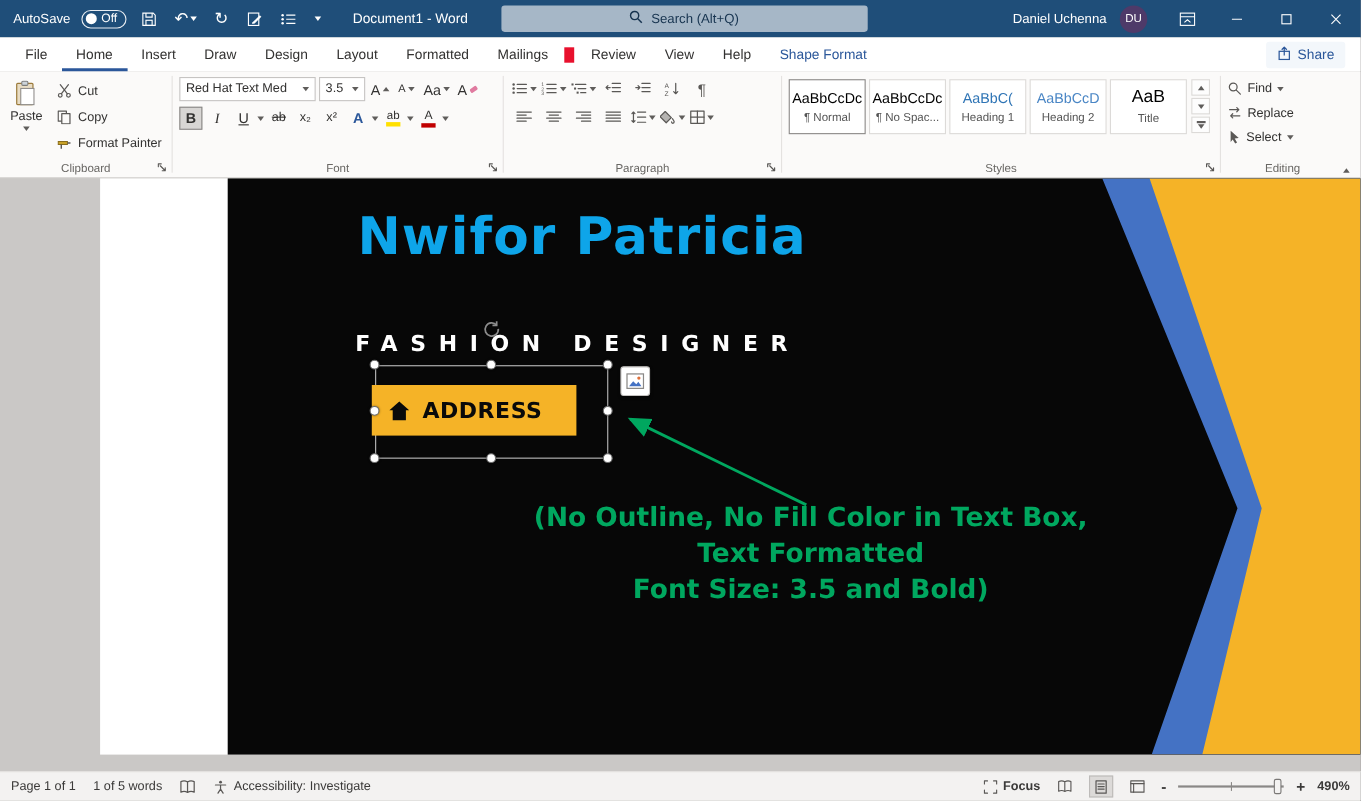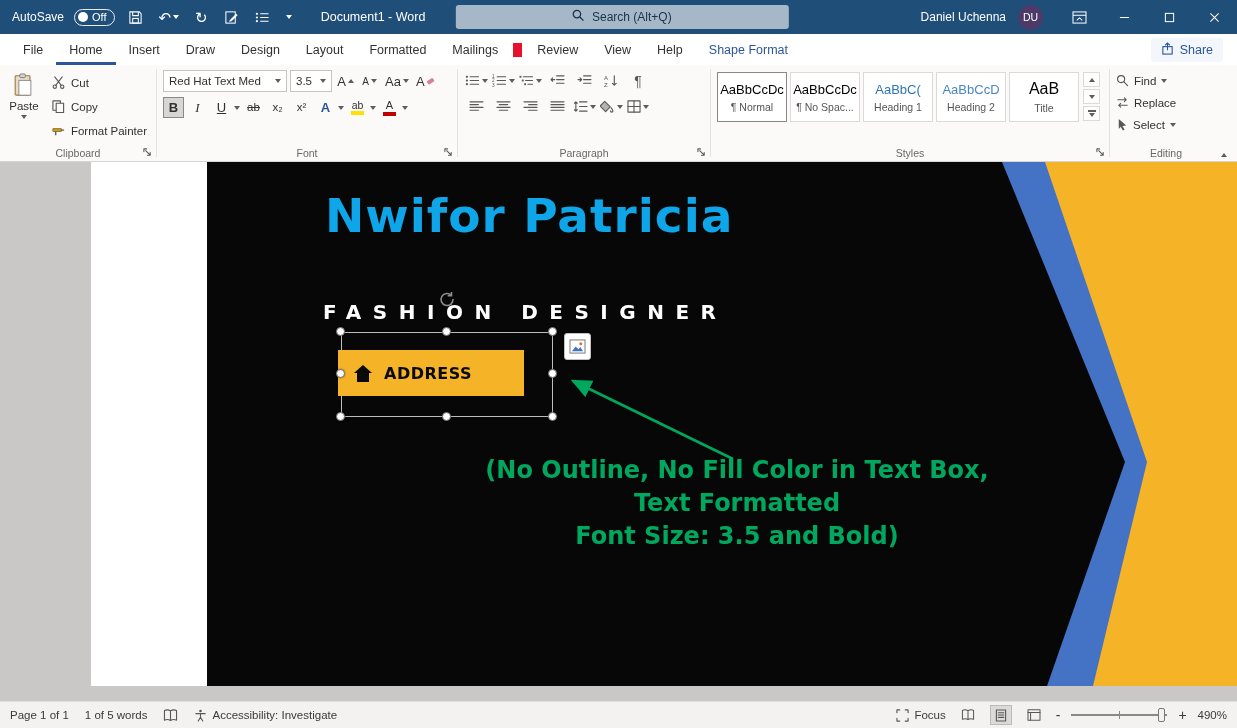--- a/index.html
+++ b/index.html
@@ -89,28 +89,28 @@
   .docarea { position:absolute; top:162px; left:0; right:0; bottom:27px; background:#cac8c6; overflow:hidden; }
   .page { position:absolute; left:91px; top:0; width:1146px; height:524px; background:#fff; }
   .design { position:absolute; left:116px; top:0; width:1030px; height:524px; background:#070707; overflow:hidden; }
   .bg-svg, .fg-svg { position:absolute; inset:0; pointer-events:none; }
   .card-name { position:absolute; left:118px; top:26px; font-family:"DejaVu Sans",sans-serif; font-weight:800; font-size:47px; color:#0ea5e9; letter-spacing:1px; white-space:nowrap; }
   .card-role { position:absolute; left:116px; top:102px; font-family:"DejaVu Sans",sans-serif; font-weight:700; font-size:20px; color:#fff; letter-spacing:11.5px; white-space:nowrap;margin-top:36px; }
   .sel-rect { position:absolute; left:134px; top:170px; width:212px; height:85px; border:1px solid #bdbdbd; }
   .handle { position:absolute; width:9px; height:9px; border-radius:50%; background:#fff; border:1px solid #6e6e6e; box-shadow:0 0 2px rgba(0,0,0,.45); }
   .rotate-wrap { position:absolute; left:231px; top:128px; width:18px; height:18px; }
   .addr-box { position:absolute; left:131px; top:188px; width:186px; height:46px; background:#F5B327; display:flex; align-items:center; padding-left:15px; gap:11px; }
-  .addr-text { font-family:"DejaVu Sans",sans-serif; font-weight:800; font-size:16px; color:#0a0a0a; letter-spacing:.5px; }
+  .addr-text { font-family:"DejaVu Sans",sans-serif; font-weight:800; font-size:20px; color:#0a0a0a; letter-spacing:.5px; }
   .layout-btn { position:absolute; left:357px; top:171px; width:27px; height:27px; background:#fff; border:1px solid #c3c1bf; border-radius:3px; box-shadow:0 1px 2px rgba(0,0,0,.4); display:flex; align-items:center; justify-content:center; }
   .anno { position:absolute; left:230px; top:292px; width:600px; text-align:center; font-family:"DejaVu Sans",sans-serif; font-weight:700; font-size:24px; color:#00A75F; line-height:33px; }
 
   
   .statusbar { position:absolute; left:0; right:0; bottom:0; height:27px; background:#f3f2f1; border-top:1px solid #e1dfdd; display:flex; align-items:center; font-size:11.5px; color:#3b3a39; padding:0 10px; gap:16px; }
   .sb-item { display:flex; align-items:center; gap:5px; white-space:nowrap; }
-  .sb-right { margin-left:auto; display:flex; align-items:center; gap:11px; }
+  .sb-right { margin-left:auto; display:flex; align-items:center; gap:11px;font-weight:bold; }
   .viewbtn { width:22px; height:20px; display:flex; align-items:center; justify-content:center; }
   .viewbtn.sel { background:#dcdad8; border:1px solid #bdbbb9; }
   .zoom-track { width:96px; height:2px; background:#8a8886; position:relative; }
   .zoom-notch { position:absolute; left:50%; top:-3px; width:1px; height:8px; background:#8a8886; }
   .zoom-thumb { position:absolute; left:90%; top:-6px; width:7px; height:14px; background:#f3f2f1; border:1px solid #7a7876; border-radius:2px; }
   .zoom-sign { font-size:14px; color:#3b3a39; }
 </style>
 </head>
 <body>
 

